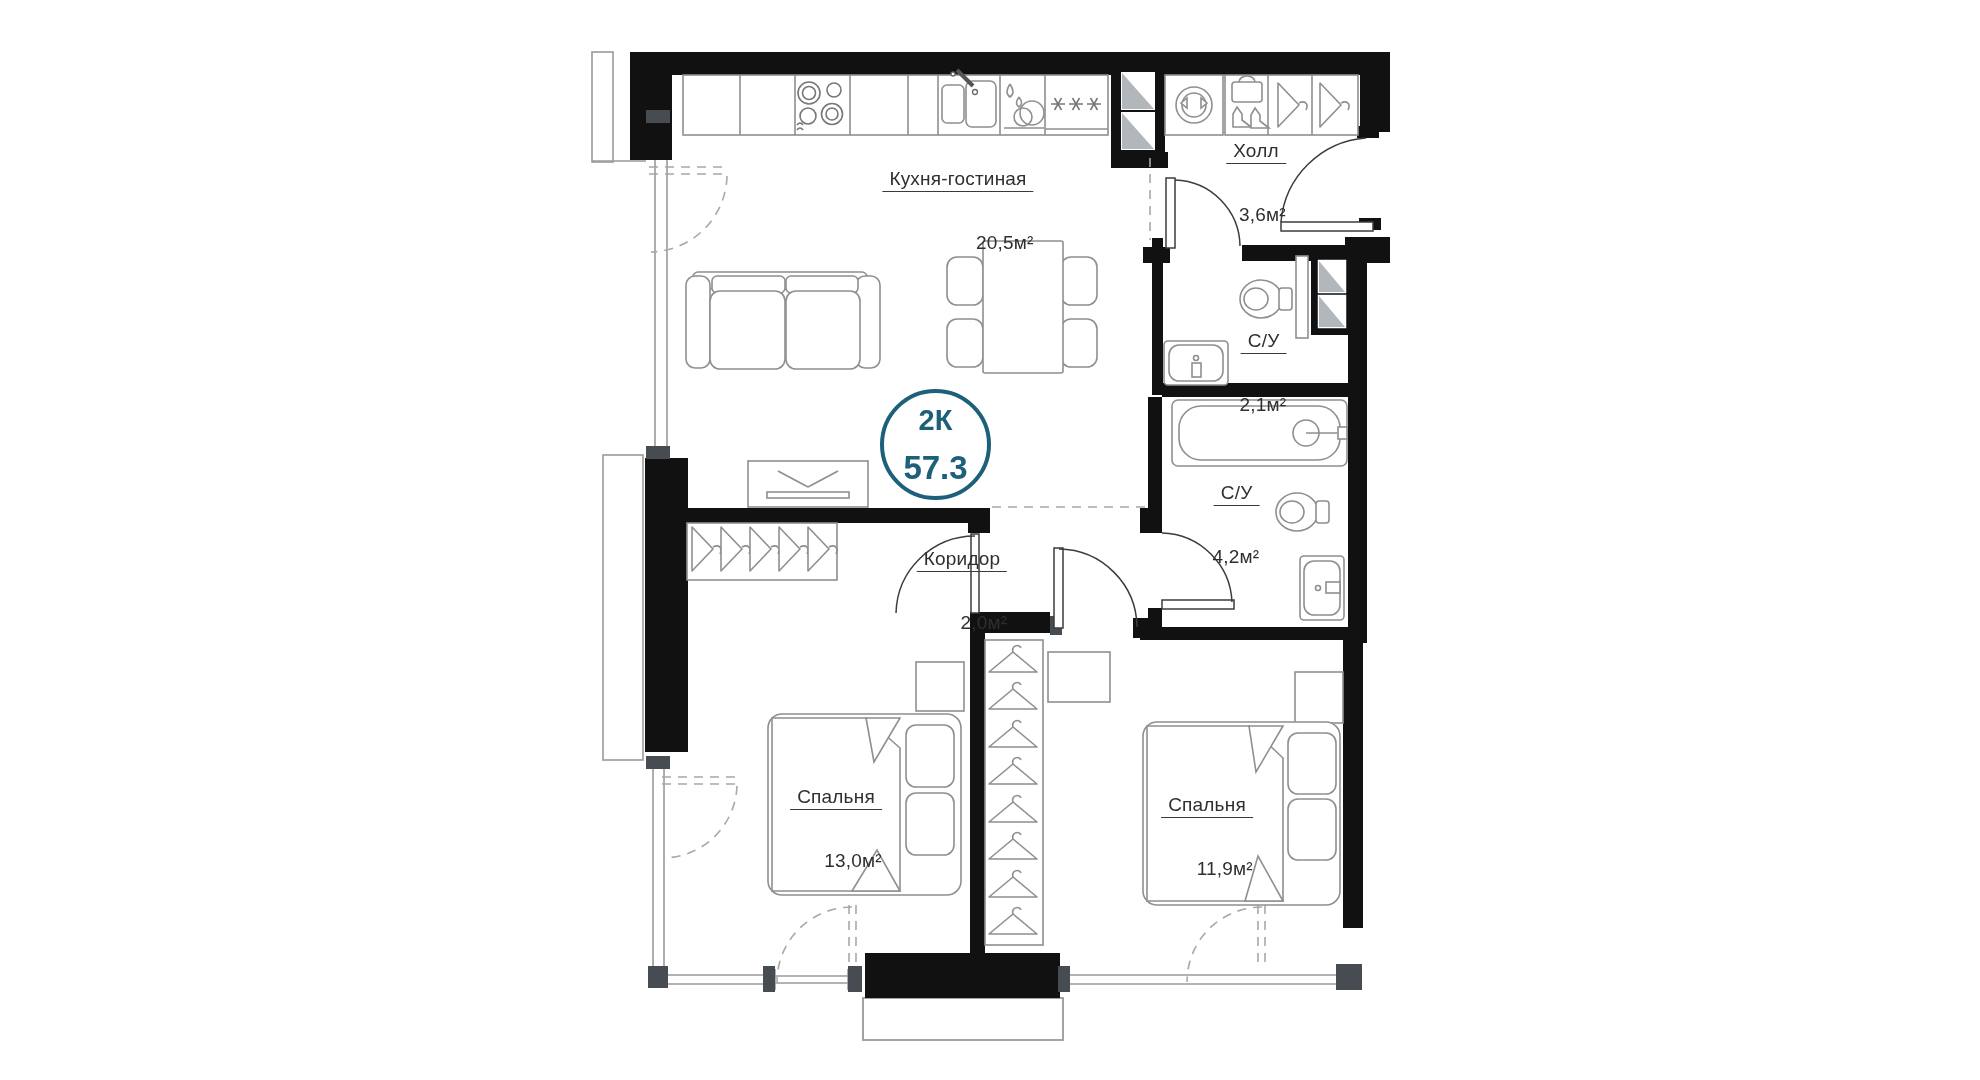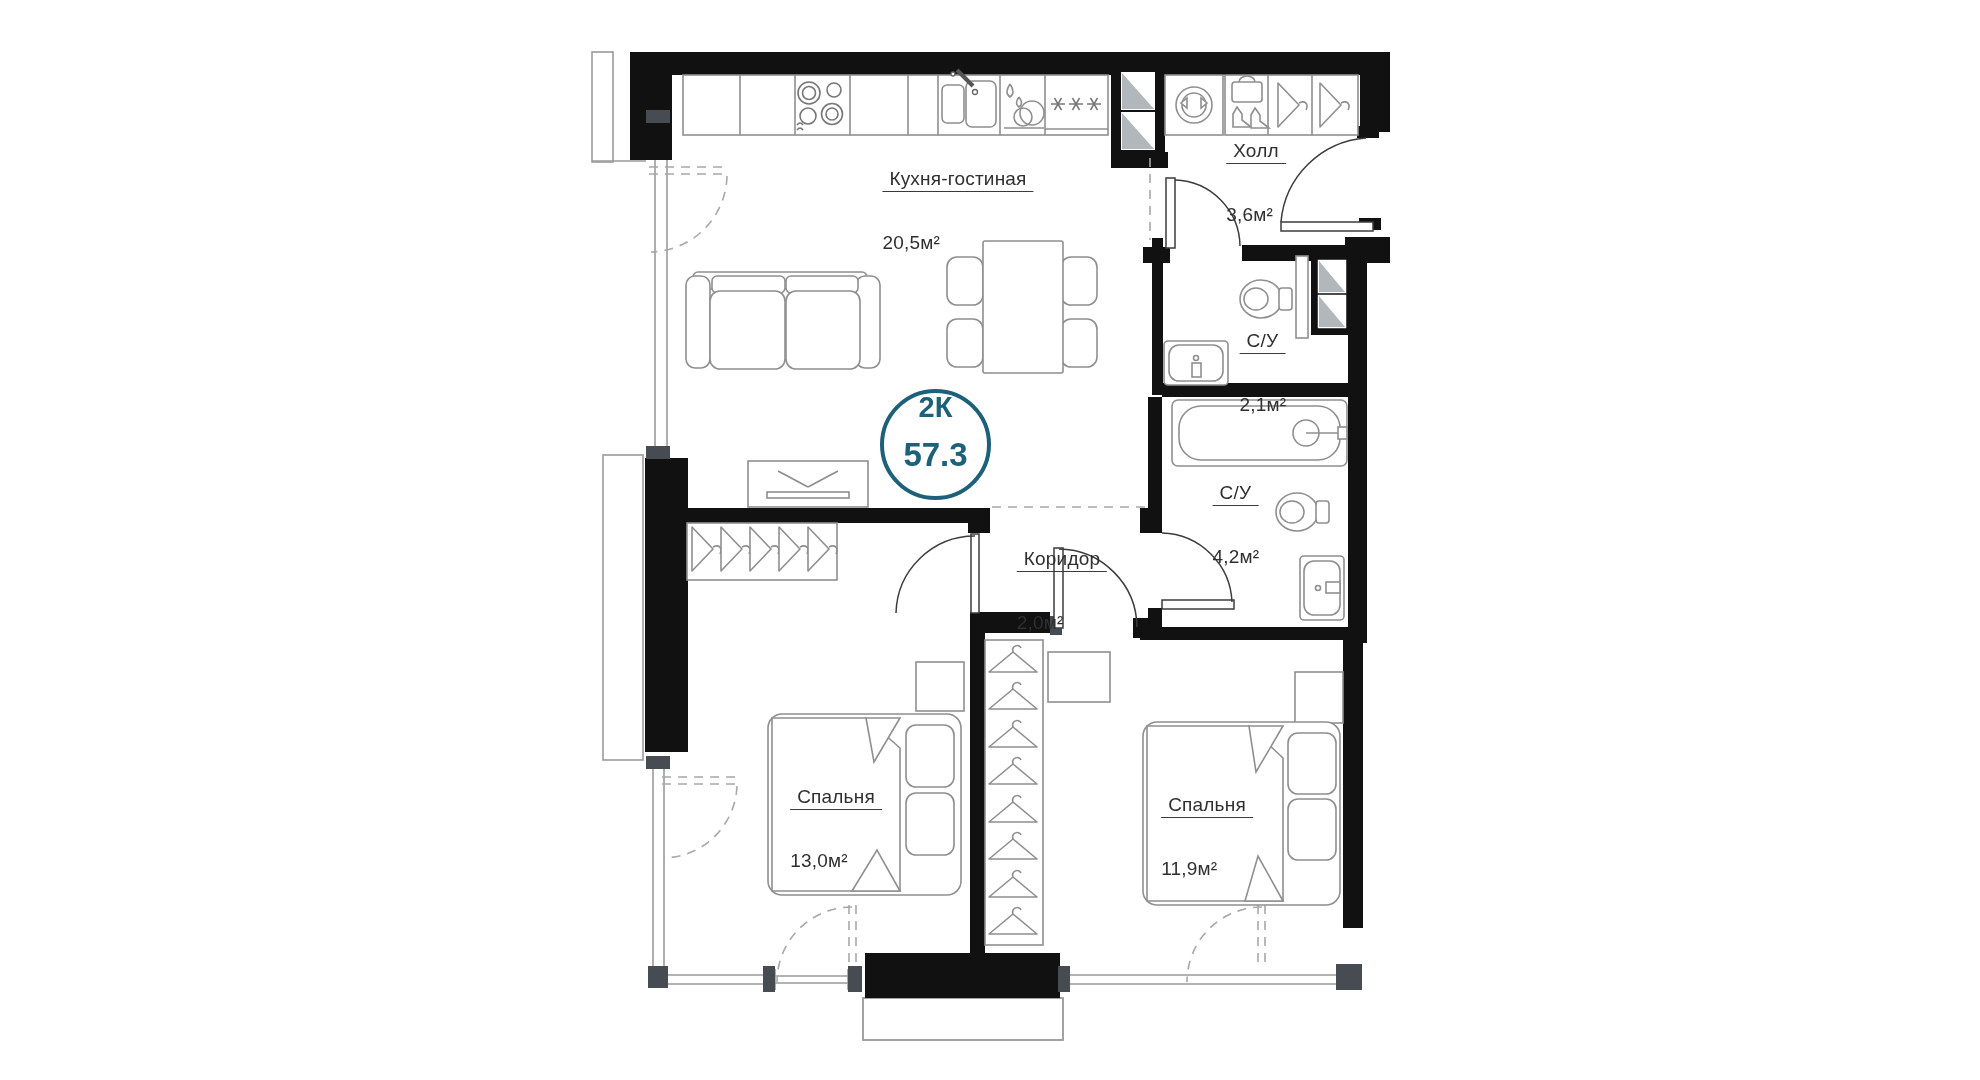--- a/index.html
+++ b/index.html
@@ -7,41 +7,41 @@
     position:relative;
     width:1980px;height:1080px;
     background:#ffffff;
     font-family:"Liberation Sans", sans-serif;
     overflow:hidden;
   }
   .plan-svg{position:absolute;left:0;top:0;}
   .room-label{
     position:absolute;
     transform:translateX(-50%);
-    text-align:left;
+    text-align:right;
     font-size:19px;
     line-height:1.12;
     color:var(--text,#2f2f2f);
     white-space:nowrap;
     letter-spacing:.2px;
   }
   .room-label .name{
     display:inline-block;
     border-bottom:1.6px solid #3a3a3a;
     padding:0 7px 2px 7px;
   }
   .room-label .area{display:block;padding-top:2px;margin-top:38px;}
   .badge{
     position:absolute;
     left:880px;top:389px;
     width:103px;height:103px;
     border:4px solid var(--accent,#1d607a);
     border-radius:50%;
     background:#fff;
-    display:flex;flex-direction:column;align-items:center;
+    display:flex;flex-direction:column;align-items:center;justify-content:center;
     color:var(--accent,#1d607a);
     font-weight:bold;
     gap:16px;
   }
   .badge .type{font-size:29px;line-height:1;}
   .badge .area{font-size:33px;line-height:1;margin-top:0;}
 </style>
 </head>
 <body>
 
@@ -361,21 +361,21 @@
     <span class="area">3,6м²</span>
   </div>
   <div class="room-label" style="left:1263px;top:330px">
     <span class="name">С/У</span>
     <span class="area">2,1м²</span>
   </div>
   <div class="room-label" style="left:1236px;top:482px">
     <span class="name">С/У</span>
     <span class="area">4,2м²</span>
   </div>
-  <div class="room-label" style="left:1062px;top:548px">
+  <div class="room-label" style="left:962px;top:548px">
     <span class="name">Коридор</span>
     <span class="area">2,0м²</span>
   </div>
   <div class="room-label" style="left:836px;top:786px">
     <span class="name">Спальня</span>
     <span class="area">13,0м²</span>
   </div>
   <div class="room-label" style="left:1207px;top:794px">
     <span class="name">Спальня</span>
     <span class="area">11,9м²</span>

